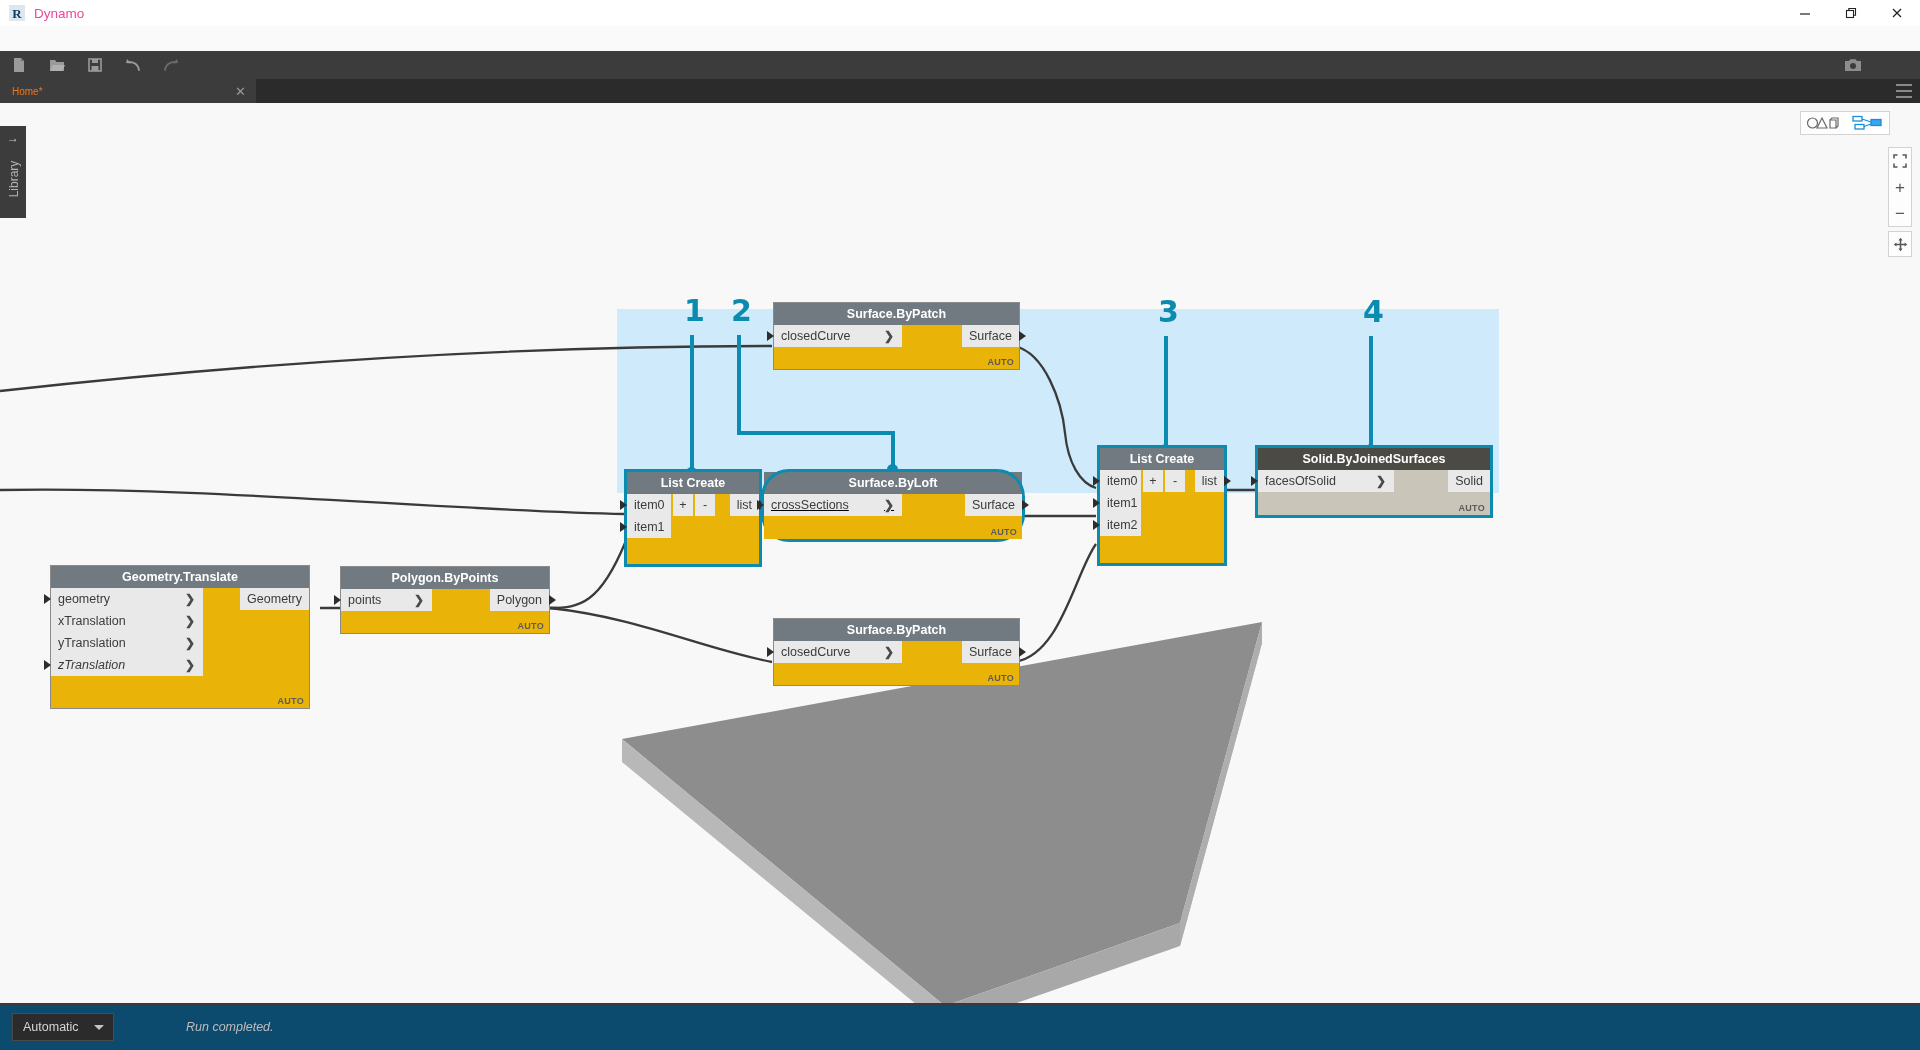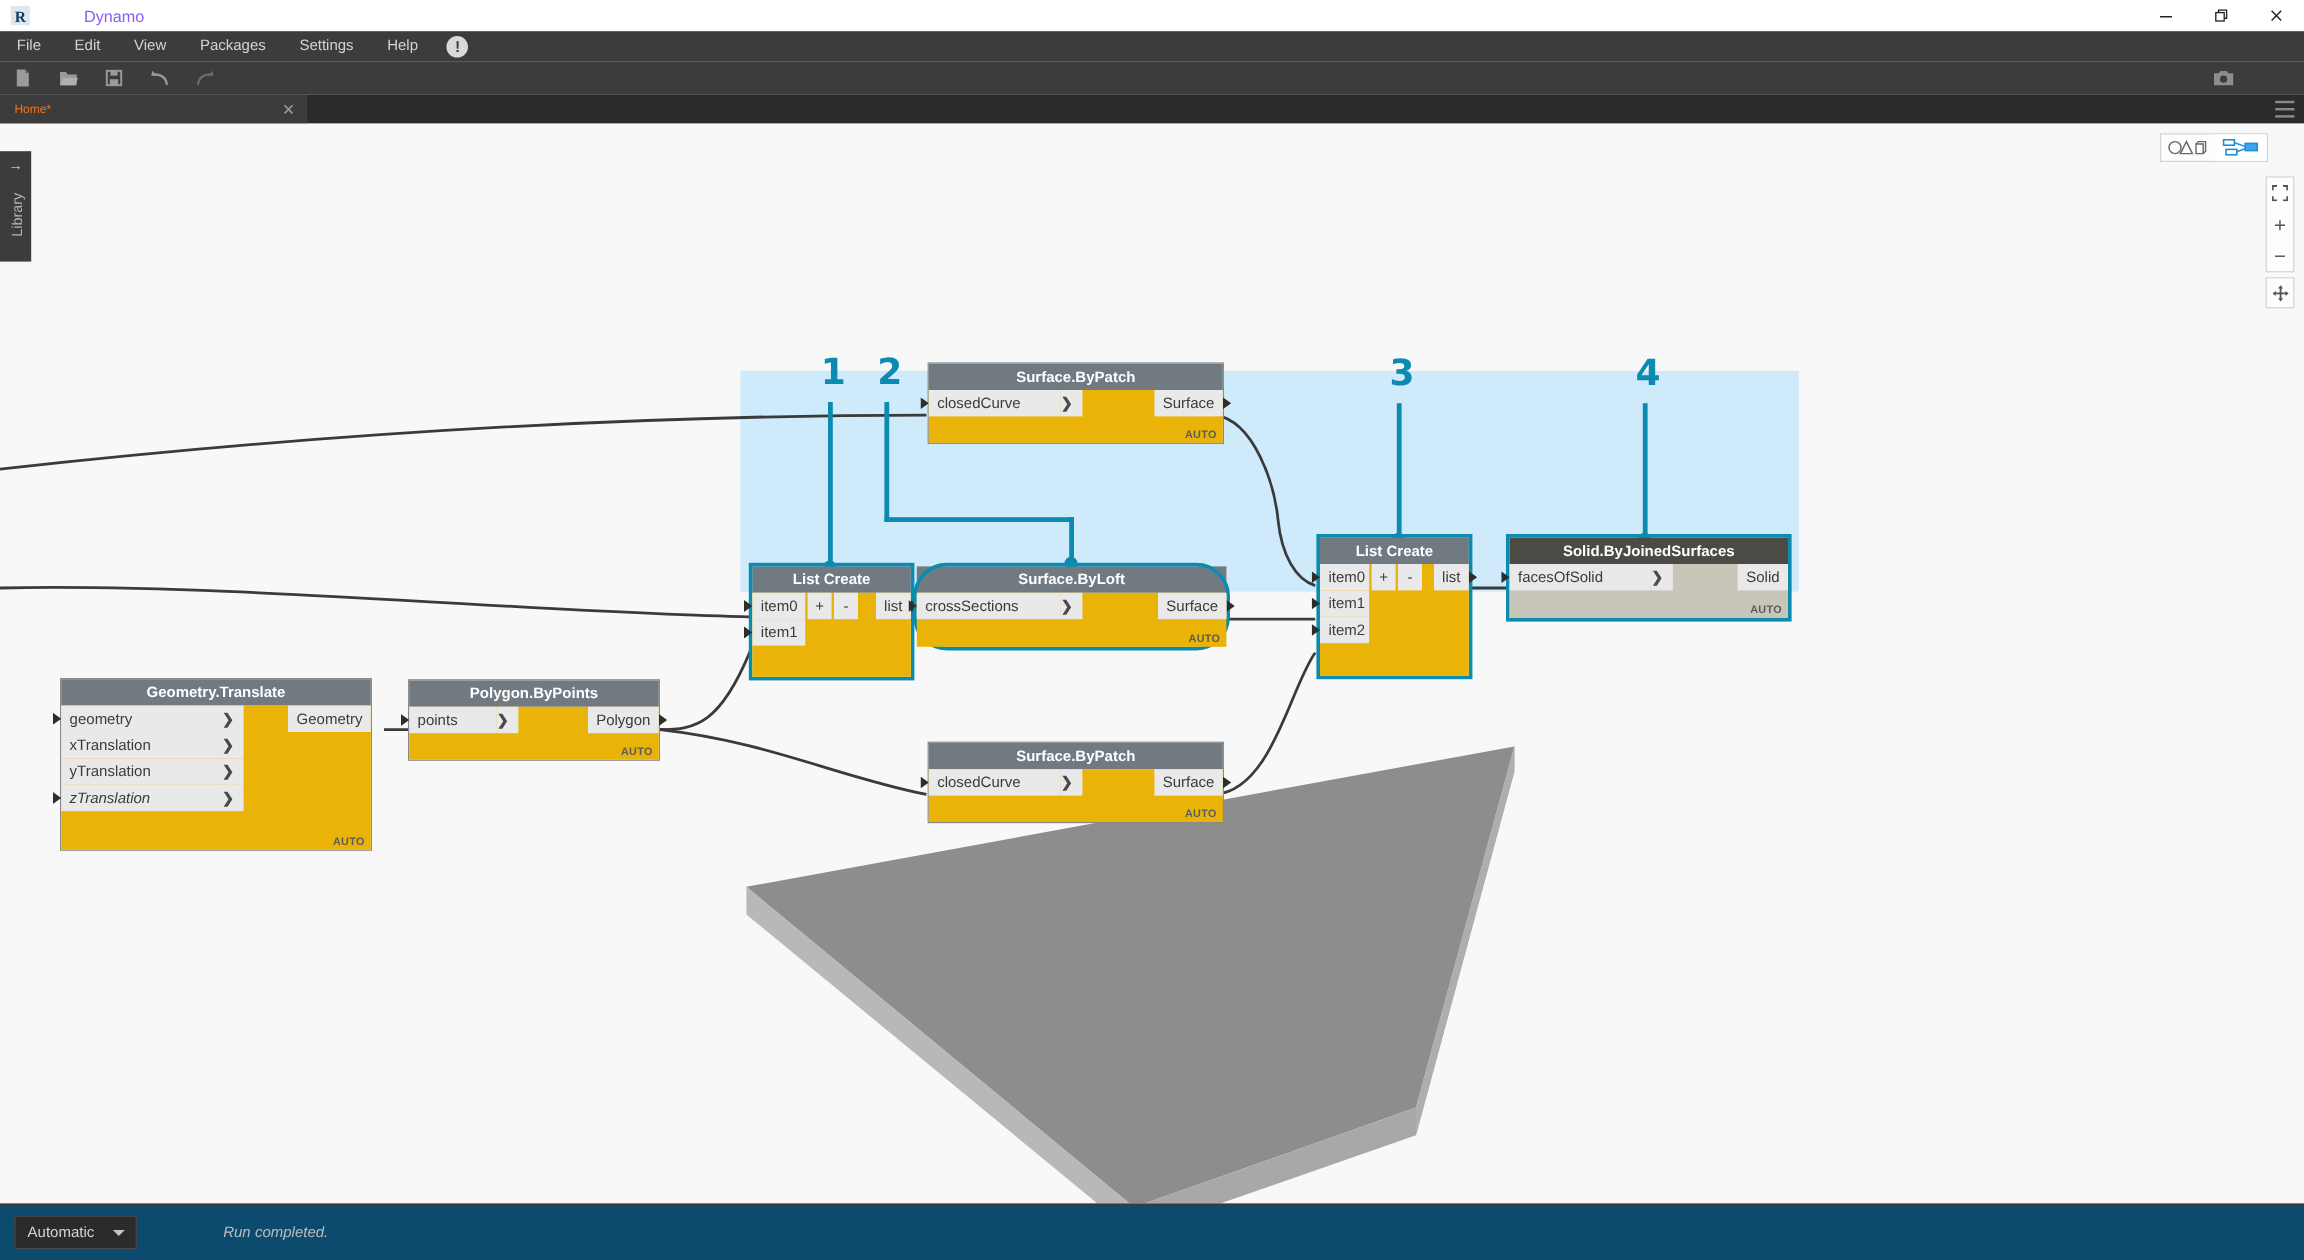--- a/index.html
+++ b/index.html
@@ -14,21 +14,21 @@
   .titlebar{
     position:absolute;left:0;top:0;width:1920px;height:26px;
     background:#ffffff;display:flex;align-items:center;
   }
   .tb-logo{
     width:16px;height:16px;margin-left:9px;margin-right:9px;
     display:flex;align-items:center;justify-content:center;
     font-weight:bold;font-size:13px;color:#0d3d66;background:#dfe7ee;
     font-family:"Liberation Serif",serif;line-height:1;
   }
-  .tb-title{font-size:13.5px;color:#8b5cf6;margin-left:36px;}
+  .tb-title{font-size:13.5px;color:#ec4899;}
   .tb-winbtns{margin-left:auto;display:flex;height:26px;}
   .tb-winbtn{
     width:46px;height:26px;display:flex;align-items:center;justify-content:center;
     color:#222;font-size:13px;
   }
   .tb-winbtn svg{display:block;}
 
   
   .menubar{
     position:absolute;left:0;top:26px;width:1920px;height:25px;
@@ -224,29 +224,20 @@
       </div>
       <div class="tb-winbtn">
         <svg width="14" height="14" viewBox="0 0 14 14">
           <line x1="3" y1="3" x2="11" y2="11" stroke="#222" stroke-width="1.2"></line>
           <line x1="11" y1="3" x2="3" y2="11" stroke="#222" stroke-width="1.2"></line>
         </svg>
       </div>
     </div>
   </div>
 
-  <div class="menubar">
-    <div class="menu-item">File</div>
-    <div class="menu-item">Edit</div>
-    <div class="menu-item">View</div>
-    <div class="menu-item">Packages</div>
-    <div class="menu-item">Settings</div>
-    <div class="menu-item">Help</div>
-    <div class="menu-warn">!</div>
-  </div>
 
   <div class="toolbar">
     <div class="tool-btn">
       <svg width="18" height="18" viewBox="0 0 18 18">
         <path d="M4 2 h7 l3 3 v11 H4 Z" fill="#9a9a9a"></path>
         <path d="M11 2 v3 h3 Z" fill="#6f6f6f"></path>
       </svg>
     </div>
     <div class="tool-btn">
       <svg width="18" height="18" viewBox="0 0 18 18">
@@ -428,21 +419,21 @@
         <div class="row">
           <span class="nub left" style="top:6px;"></span>
           <span class="port-in" style="width:44px;">item1</span>
         </div>
         <span class="auto"></span>
       </div>
     </div>
 
     <div class="node selected" style="left:764px;top:369px;width:258px;border-radius:25px;">
       <div class="hdr">Surface.ByLoft</div>
-      <div class="body" style="height:45px;">
+      <div class="body" style="height:45px;text-decoration:underline;">
         <div class="row">
           <span class="nub left" style="top:6px;"></span>
           <span class="port-in" style="width:120px;">crossSections</span>
           <span class="port-chev">❯</span>
           <span class="nub right" style="top:6px;"></span>
           <span class="port-out">Surface</span>
         </div>
         <span class="auto">AUTO</span>
       </div>
     </div>

